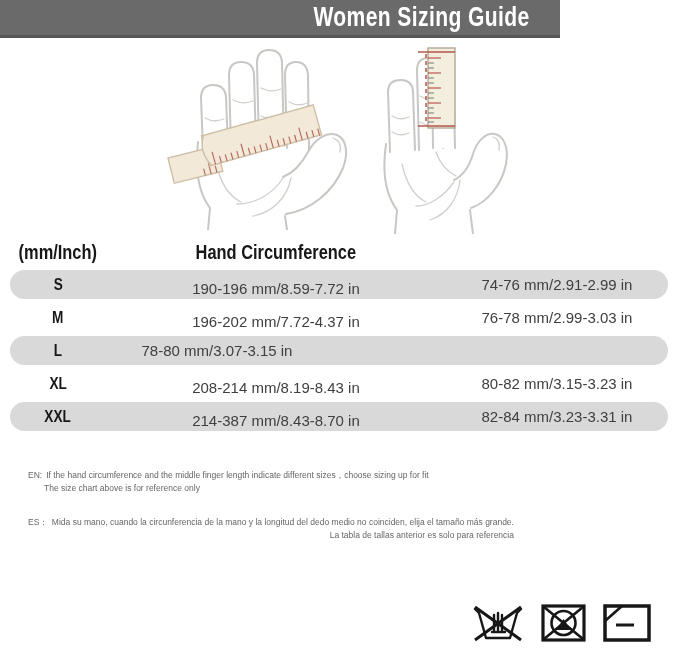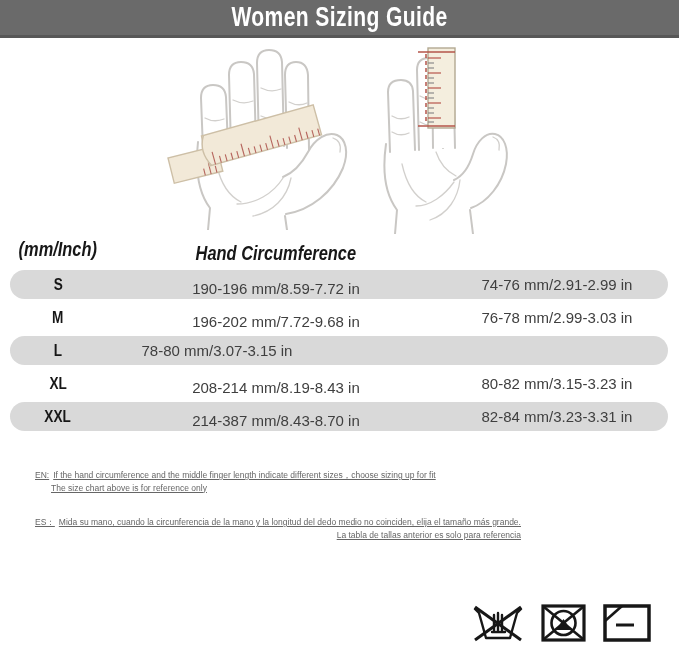--- a/index.html
+++ b/index.html
@@ -3,58 +3,58 @@
 <meta charset="utf-8">
 <style>
   html,body { margin:0; padding:0; background:#ffffff; }
   .page {
     position:relative; width:679px; height:649px; background:#ffffff;
     font-family:"Liberation Sans", sans-serif; overflow:hidden;
   }
 
   
   .titlebar {
-    position:absolute; top:0; left:0; width:679px; height:35px;
+    position:absolute; top:0; left:0; width:560px; height:35px;
     background:#6a6a6a; border-bottom:3px solid #575757;
-    display:flex; align-items:center; justify-content:center;
+    display:flex; align-items:center; justify-content:flex-end;
   }
   .titlebar .title {
     color:#ffffff; font-weight:bold; font-size:27px; letter-spacing:0.5px;
     display:inline-block; transform:scaleX(0.78); white-space:nowrap;
   }
 
   
   .fig { position:absolute; }
   .fig-left  { left:165px; top:46px; }
   .fig-right { left:378px; top:44px; }
 
   
   .size-table { position:absolute; left:10px; top:234px; width:658px; }
-  .thead { display:flex; height:30px; align-items:center; margin-bottom:6px;font-style:italic; }
+  .thead { display:flex; height:30px; align-items:flex-end; margin-bottom:6px; }
   .cell-size   { width:96px;  text-align:center; }
   .cell-hand   { width:340px; text-align:center;margin-top:8px; }
   .cell-finger { width:222px; text-align:center; }
   .thead .hcell {
     font-weight:bold; font-size:20px; color:#171717;
     display:inline-block; transform:scaleX(0.82); white-space:nowrap;
   }
   .trow {
     display:flex; height:29px; align-items:center;
     border-radius:15px; margin-bottom:4px;
     font-size:15px; color:#3f3f3f;
   }
   .trow.alt { background:#d9d9d9; }
   .trow .size-label {
     font-weight:bold; font-size:16px; color:#171717;
     display:inline-block; transform:scaleX(0.85);
   }
   .trow .val { white-space:nowrap; }
 
   
-  .notes { position:absolute; left:35px; font-size:8.5px; line-height:12.5px; color:#666666;text-decoration:underline; }
+  .notes { position:absolute; left:28px; font-size:8.5px; line-height:12.5px; color:#666666; }
   .notes-en { top:469px; }
   .notes-es { top:516px;text-align:right; }
   .note-label { margin-right:4px; }
   .notes-en .line2 { margin-left:16px; }
 
   
   .care-icons {
     position:absolute; left:470px; top:602px;
     display:flex; align-items:center; gap:14px;
   }
@@ -193,21 +193,21 @@
       <div class="cell-hand"><span class="hcell">Hand Circumference</span></div>
     </div>
 
     <div class="trow alt">
       <div class="cell-size"><span class="size-label">S</span></div>
       <div class="cell-hand"><span class="val">190-196 mm/8.59-7.72 in</span></div>
       <div class="cell-finger"><span class="val">74-76 mm/2.91-2.99 in</span></div>
     </div>
     <div class="trow">
       <div class="cell-size"><span class="size-label">M</span></div>
-      <div class="cell-hand"><span class="val">196-202 mm/7.72-9.68 in</span></div>
+      <div class="cell-hand"><span class="val">196-202 mm/7.72-4.37 in</span></div>
       <div class="cell-finger"><span class="val">76-78 mm/2.99-3.03 in</span></div>
     </div>
     <div class="trow alt">
       <div class="cell-size"><span class="size-label">L</span></div>
       <div class="cell-finger"><span class="val">78-80 mm/3.07-3.15 in</span></div>
     </div>
     <div class="trow">
       <div class="cell-size"><span class="size-label">XL</span></div>
       <div class="cell-hand"><span class="val">208-214 mm/8.19-8.43 in</span></div>
       <div class="cell-finger"><span class="val">80-82 mm/3.15-3.23 in</span></div>

